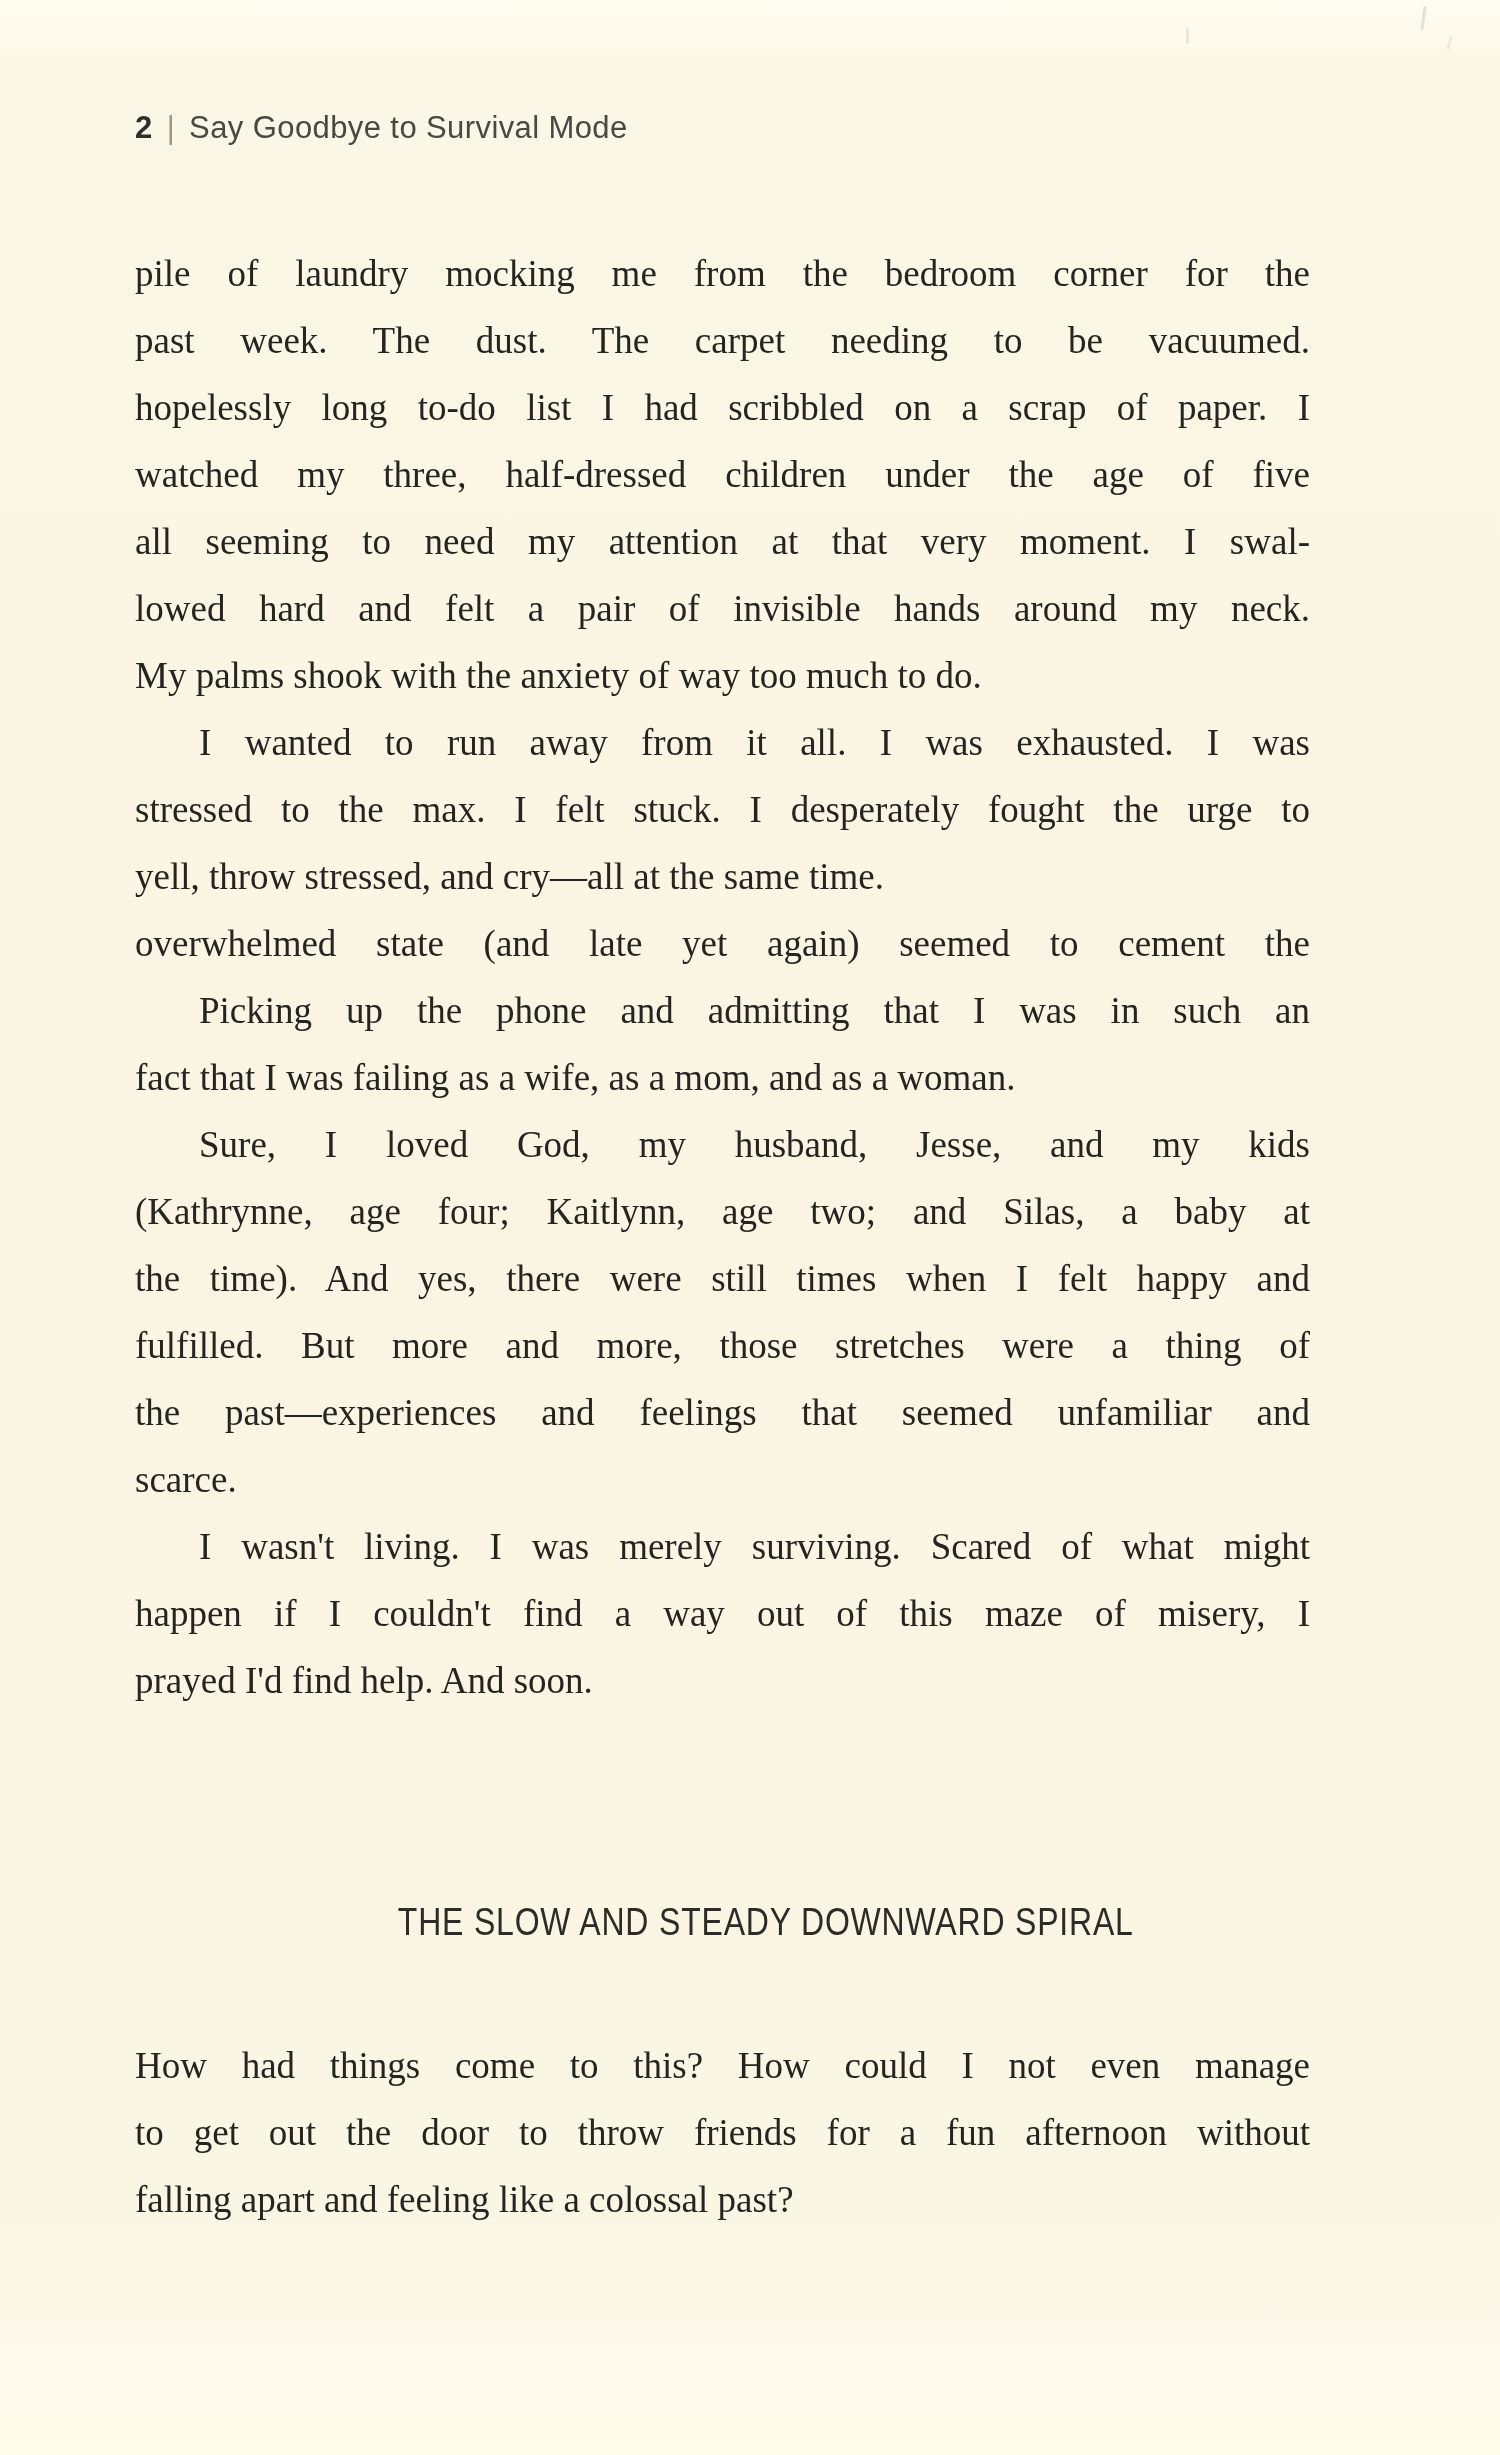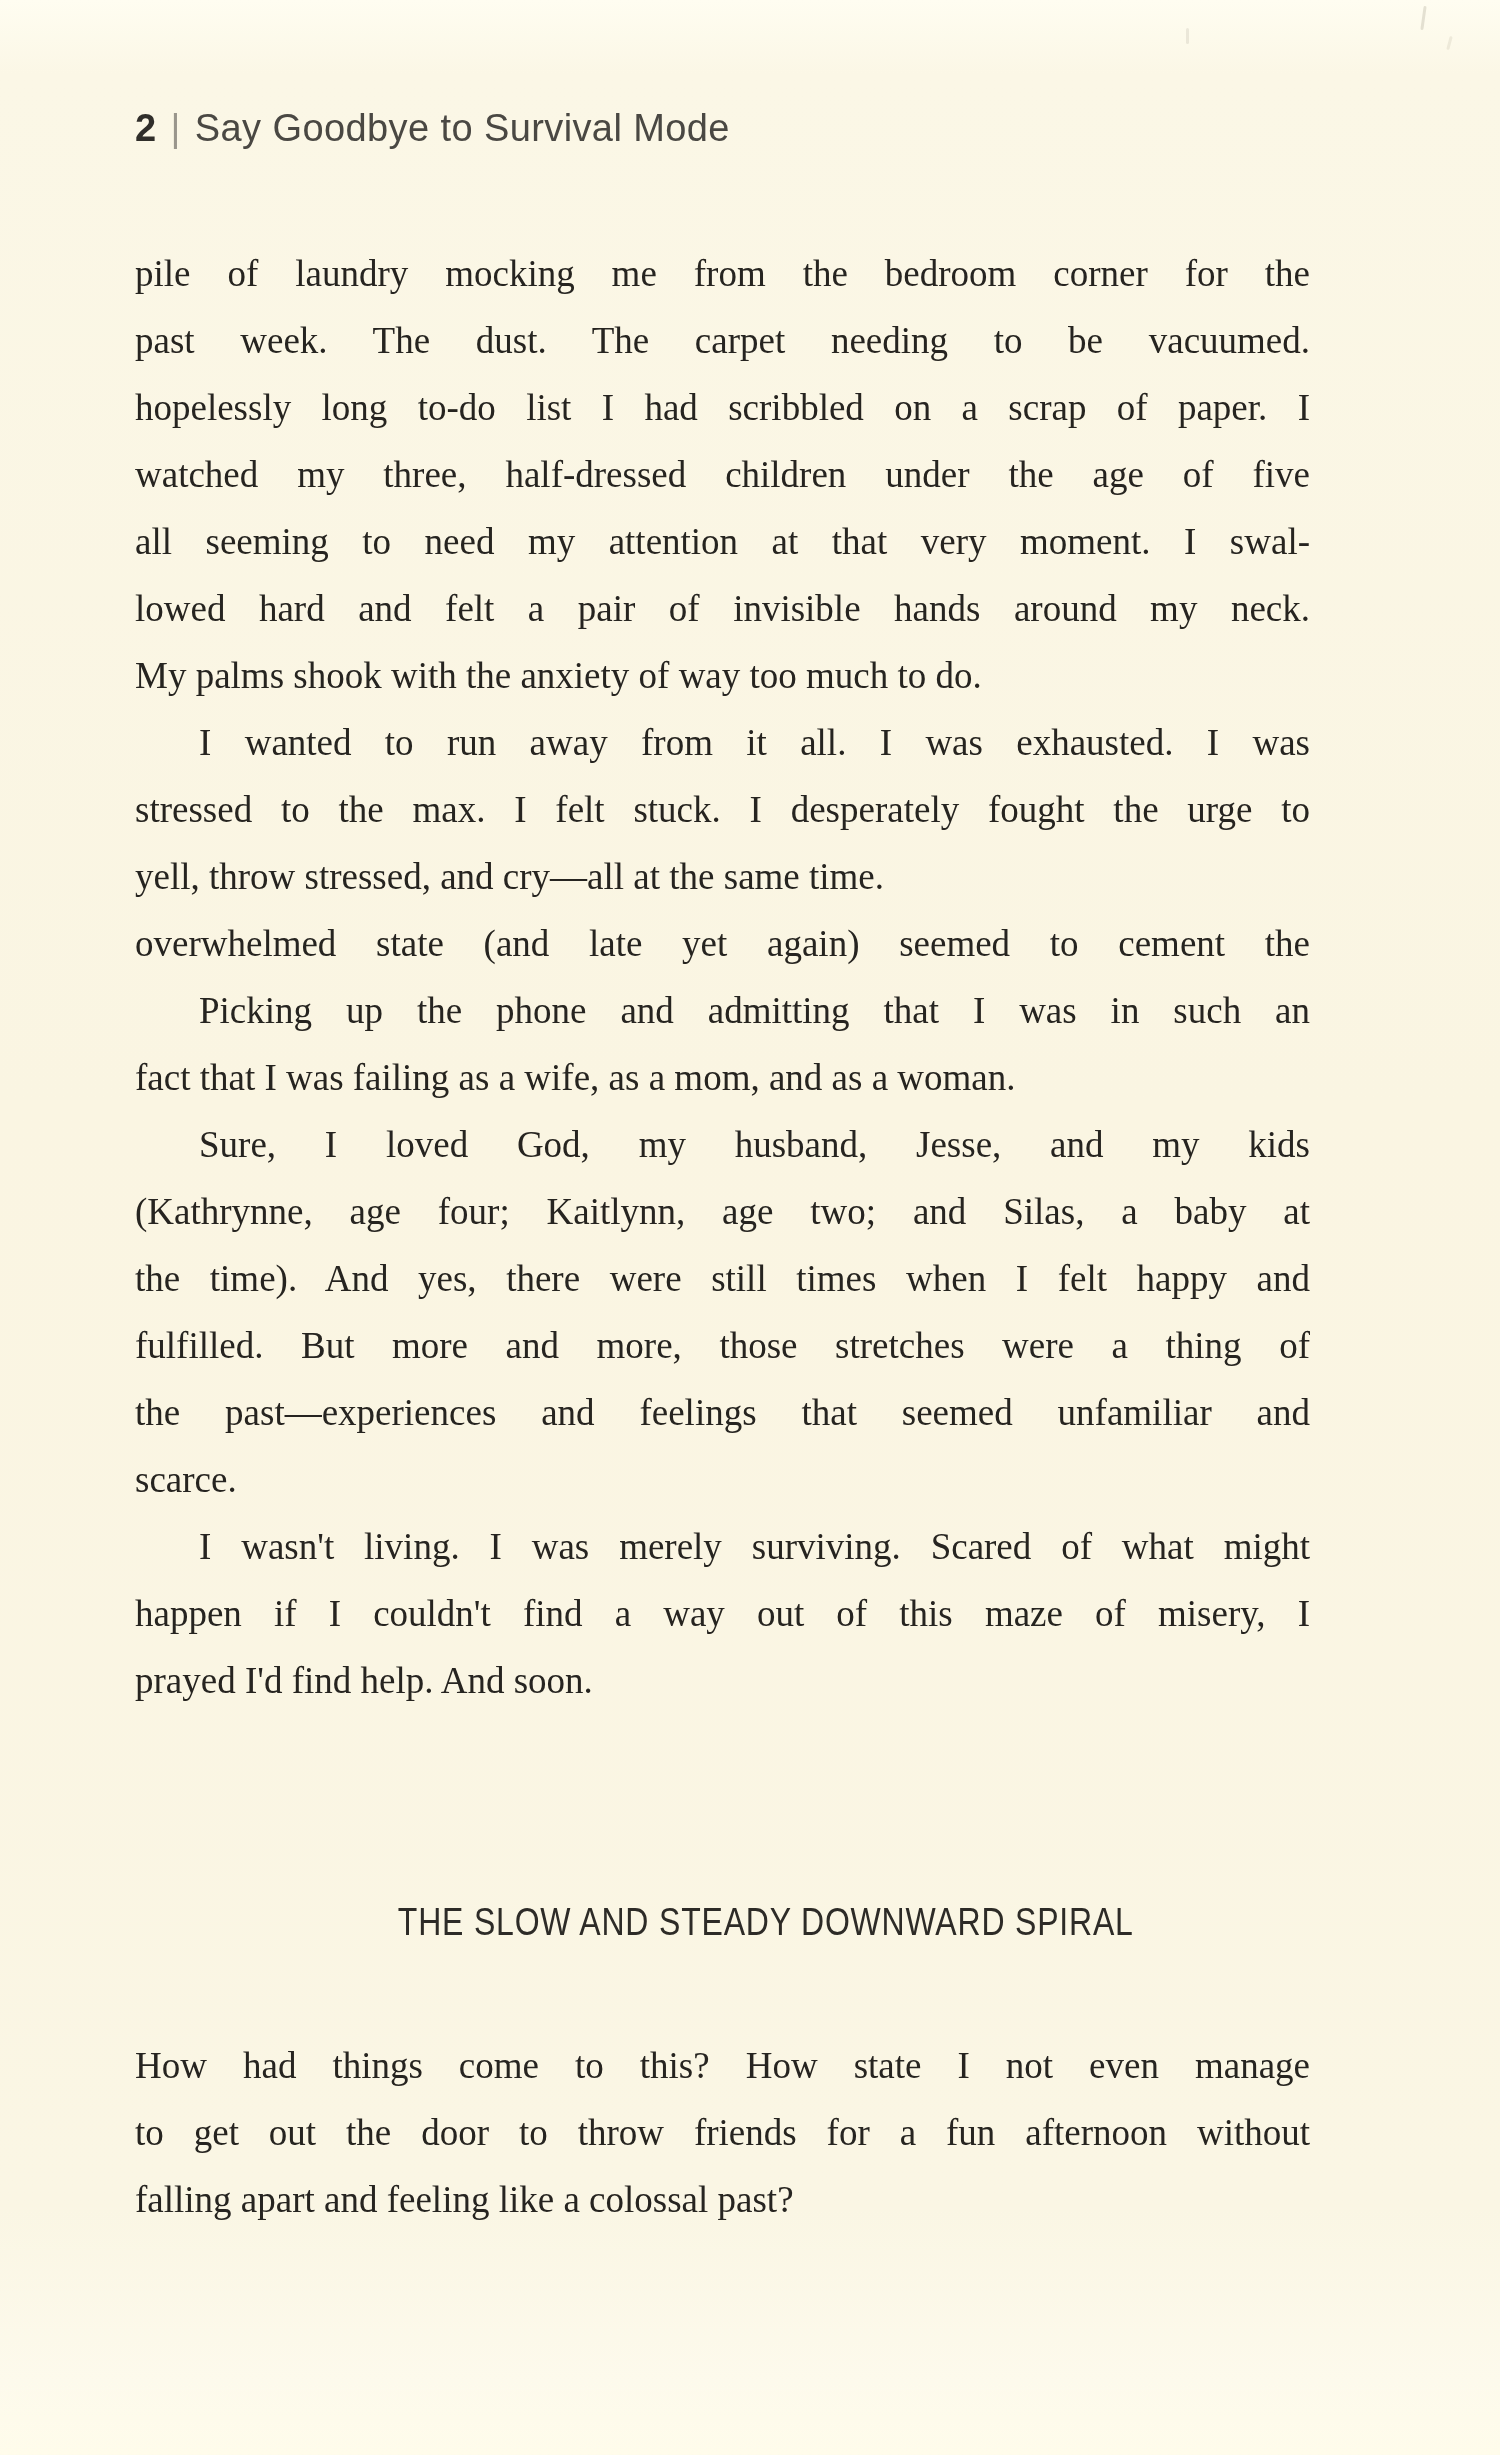--- a/index.html
+++ b/index.html
@@ -23,21 +23,21 @@
     font-family: "Liberation Serif", serif;
     color: #262420;
   }
 
   
   .running-header {
     position: absolute;
     top: 108px;
     left: 135px;
     font-family: "Liberation Sans", sans-serif;
-    font-size: 38px;
+    font-size: 31px;
     line-height: 40px;
     color: #45433e;
     letter-spacing: 0.4px;
     white-space: nowrap;
   }
   .running-header .page-num {
     font-weight: 700;
     color: #302e2a;
     margin-right: 14px;
   }
@@ -173,19 +173,19 @@
     </div>
 
   </div>
 
   <div class="section-heading-wrap">
     <span class="section-heading">THE SLOW AND STEADY DOWNWARD SPIRAL</span>
   </div>
 
   <div class="text-block after">
     <div class="paragraph">
-      <div class="line">How had things come to this? How state I not even manage</div>
+      <div class="line">How had things come to this? How could I not even manage</div>
       <div class="line">to get out the door to throw friends for a fun afternoon without</div>
       <div class="line last">falling apart and feeling like a colossal past?</div>
     </div>
   </div>
 
 </div>
 
 </body></html>

